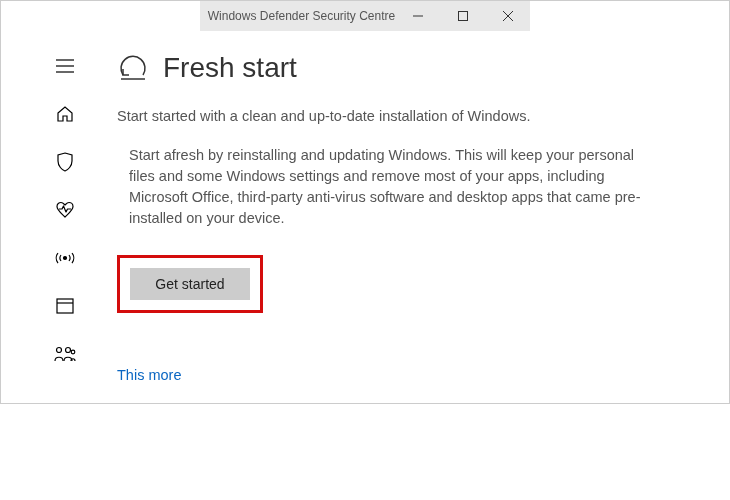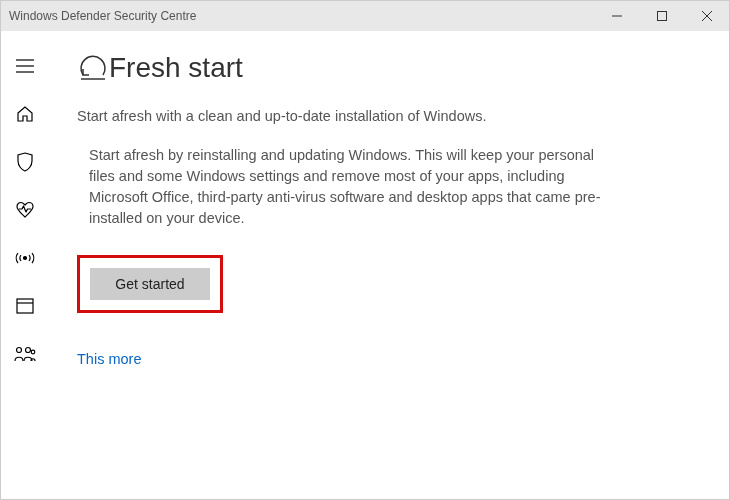--- a/index.html
+++ b/index.html
@@ -5,21 +5,21 @@
   * { box-sizing: border-box; }
   html, body {
     margin: 0; padding: 0;
     width: 730px; height: 500px;
     font-family: "Segoe UI", -apple-system, sans-serif;
     font-size: 13px;
     color: #333;
     background: #fff;
     overflow: hidden;
   }
-  .window { width: 730px; height: 500px; display: flex; flex-direction: column; border: 1px solid #ccc; }
+  .window { width: 730px; height: 404px; display: flex; flex-direction: column; border: 1px solid #ccc; align-items: center; }
   .titlebar {
     height: 30px;
     background: #e8e8e8;
     display: flex;
     align-items: center;
     padding-left: 8px;
     font-size: 12px;
     color: #555;
     flex-shrink: 0;
   }
@@ -45,20 +45,21 @@
     color: #000;
   }
   .sidebar svg { stroke: #000; fill: none; stroke-width: 1.2; }
   .content {
     flex: 1;
     padding: 20px 40px 20px 28px;
   }
   .page-header {
     display: flex;
     align-items: center;
+    gap: 14px;
     margin-bottom: 22px;
   }
   .page-header h1 {
     font-size: 28px;
     font-weight: 400;
     margin: 0;
     color: #333;
   }
   .lead {
     font-size: 14.5px;
@@ -71,21 +72,21 @@
     color: #555;
     margin: 0 0 26px 12px;
     line-height: 1.45;
     max-width: 520px;
   }
   .highlight-box {
     display: inline-block;
     border: 3px solid #d61e1e;
     border-color: #d40c0c;
     padding: 10px;
-    margin-bottom: 38px;
+    margin-bottom: 54px;
   }
   .btn-get-started {
     background: #ccc;
     border: none;
     padding: 8px 22px;
     font-size: 14px;
     font-family: inherit;
     color: #222;
     cursor: pointer;
     min-width: 120px;
@@ -181,21 +182,21 @@
         <span>
           <svg width="32" height="30" viewBox="0 0 32 30" fill="none" stroke="#333" stroke-width="1.5">
             <path d="M6 24 A12 12 0 1 1 26 24"></path>
             <polyline points="6,18 6,24 12,24"></polyline>
             <line x1="4" y1="28" x2="28" y2="28"></line>
           </svg>
         </span>
         <h1>Fresh start</h1>
       </div>
 
-      <p class="lead">Start afresh with a clean and up-to-date installation of Windows.</p>
+      <p class="lead">Start started with a clean and up-to-date installation of Windows.</p>
 
       <p class="desc">Start afresh by reinstalling and updating Windows. This will keep your personal files and some Windows settings and remove most of your apps, including Microsoft Office, third-party anti-virus software and desktop apps that came pre-installed on your device.</p>
 
       <div class="highlight-box">
         <button class="btn-get-started">Get started</button>
       </div>
 
       <div>
         <a class="link-learn">This more</a>
       </div>

